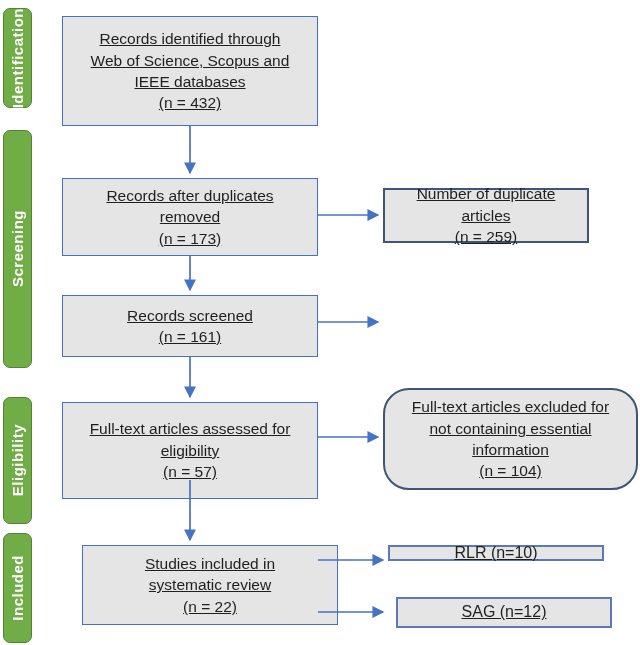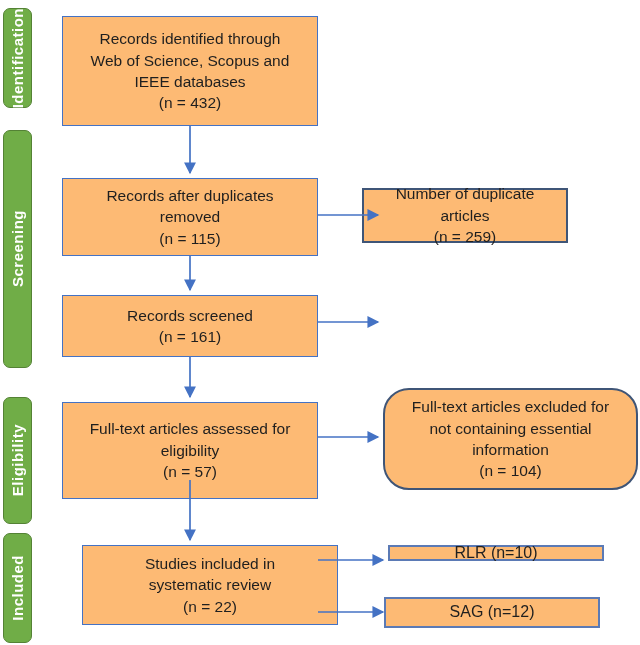--- a/index.html
+++ b/index.html
@@ -29,25 +29,26 @@
     transform: rotate(180deg);
     color: #ffffff;
     font-size: 15px;
     font-weight: bold;
     letter-spacing: 0.5px;
     white-space: nowrap;
   }
   .flow-box {
     position: absolute;
     box-sizing: border-box;
-    background: #fdba74;
+    background: #e5e5e5;
     display: flex;
     align-items: center;
     justify-content: center;
     text-align: center;
+    text-decoration: underline;
   }
   .flow-box .box-text {
     white-space: pre-line;
     font-size: 15.5px;
     line-height: 1.38;
     padding: 2px 6px;
   }
   .main-box  { border: 1.6px solid #4472C4; }
   .side-box  { border: 2px solid #3F5577; }
   .result-box{ border: 2px solid #5B7AB5; }
@@ -78,51 +79,51 @@
 
   <div class="flow-box main-box" style="left:62px;top:16px;width:256px;height:110px;">
     <div class="box-text">Records identified through
 Web of Science, Scopus and
 IEEE databases
 (n = 432)</div>
   </div>
   <div class="flow-box main-box" style="left:62px;top:178px;width:256px;height:78px;">
     <div class="box-text">Records after duplicates
 removed
-(n = 115)</div>
+(n = 173)</div>
   </div>
   <div class="flow-box main-box" style="left:62px;top:295px;width:256px;height:62px;align-items:center;">
     <div class="box-text">Records screened
 (n = 161)</div>
   </div>
   <div class="flow-box main-box" style="left:62px;top:402px;width:256px;height:97px;">
     <div class="box-text">Full-text articles assessed for
 eligibility
 (n = 57)</div>
   </div>
   <div class="flow-box main-box" style="left:62px;top:545px;width:256px;height:80px;margin-left:20px;">
     <div class="box-text">Studies included in
 systematic review
 (n = 22)</div>
   </div>
 
-  <div class="flow-box side-box" style="left:362px;top:188px;width:206px;height:55px;">
+  <div class="flow-box side-box" style="left:383px;top:188px;width:206px;height:55px;">
     <div class="box-text">Number of duplicate articles
 (n = 259)</div>
   </div>
   <div class="flow-box side-box" style="left:383px;top:388px;width:255px;height:102px;border-radius:26px;">
     <div class="box-text">Full-text articles excluded for
 not containing essential
 information
 (n = 104)</div>
   </div>
   <div class="flow-box result-box" style="left:388px;top:545px;width:216px;height:16px;">
     <div class="box-text" style="font-size:16px;">RLR (n=10)</div>
   </div>
-  <div class="flow-box result-box" style="left:384px;top:597px;width:216px;height:31px;">
+  <div class="flow-box result-box" style="left:396px;top:597px;width:216px;height:31px;">
     <div class="box-text" style="font-size:16px;">SAG (n=12)</div>
   </div>
 
   <svg class="arrow-layer" viewBox="0 0 640 645" xmlns="http://www.w3.org/2000/svg">
     <defs>
       <marker id="ah" markerWidth="8" markerHeight="8" refX="6.2" refY="3.5" orient="auto">
         <path d="M0,0 L7,3.5 L0,7 Z" fill="#4472C4"></path>
       </marker>
     </defs>
     <g stroke="#4472C4" stroke-width="1.7" fill="none">

